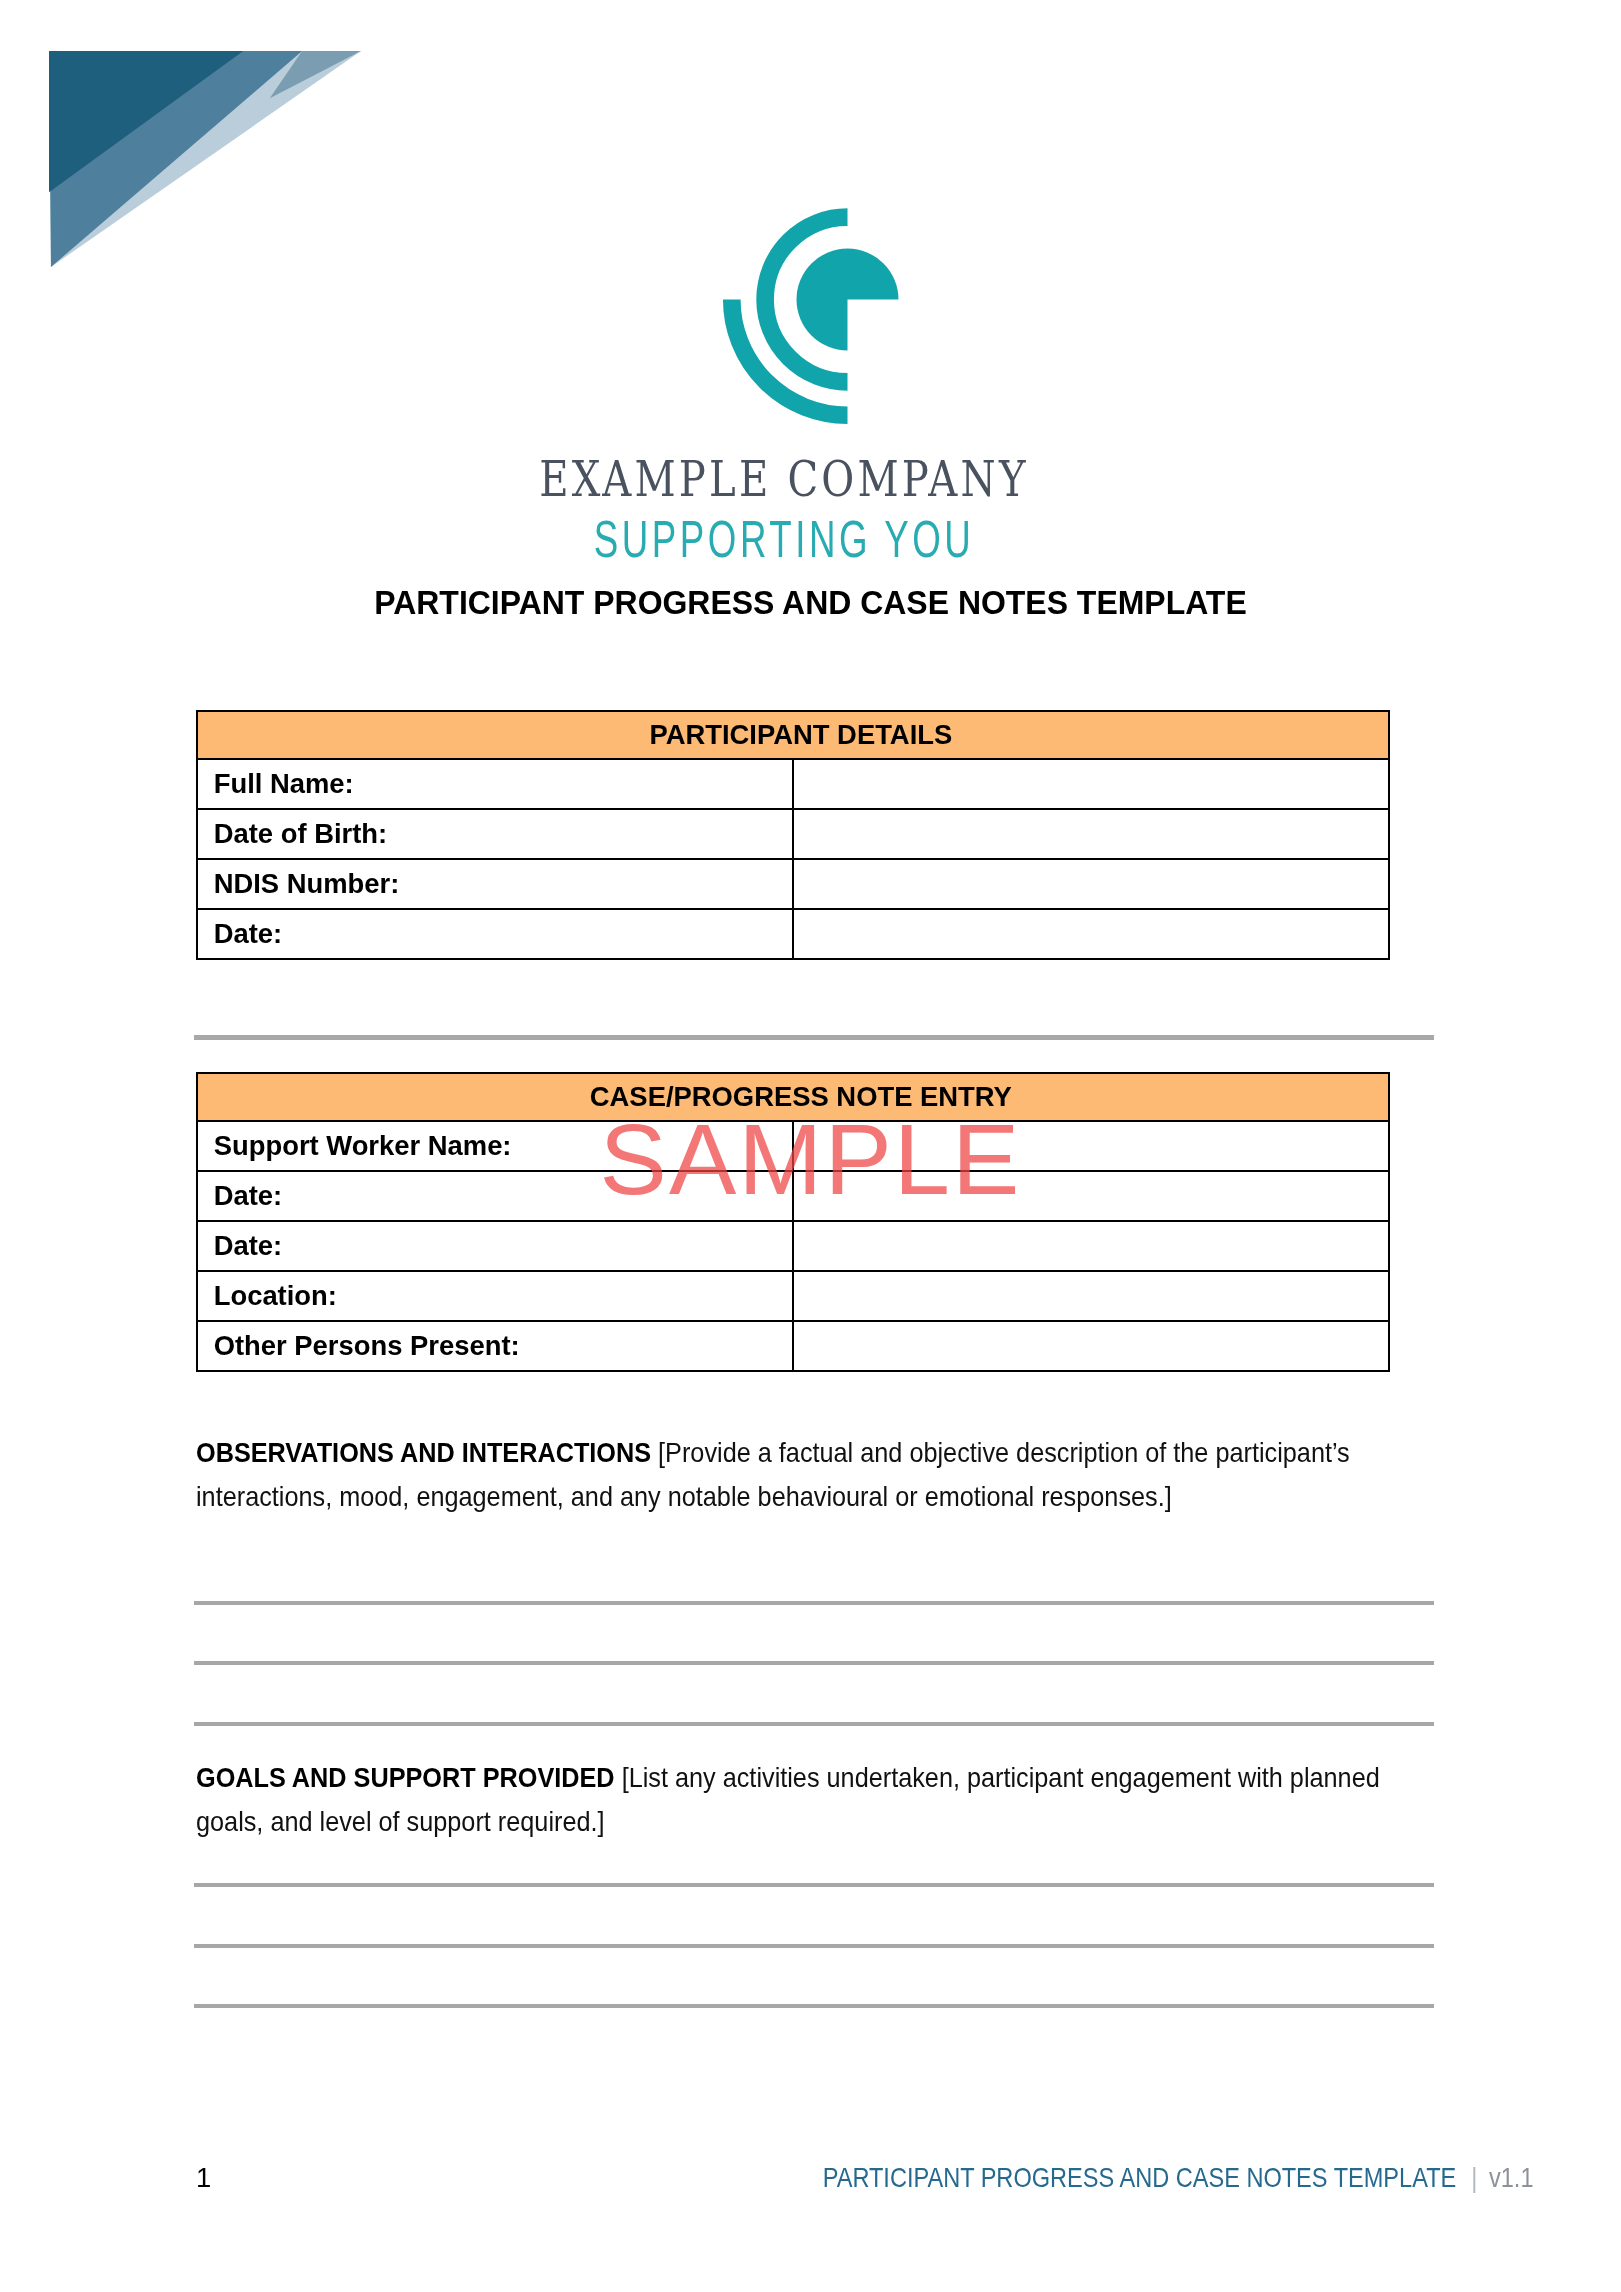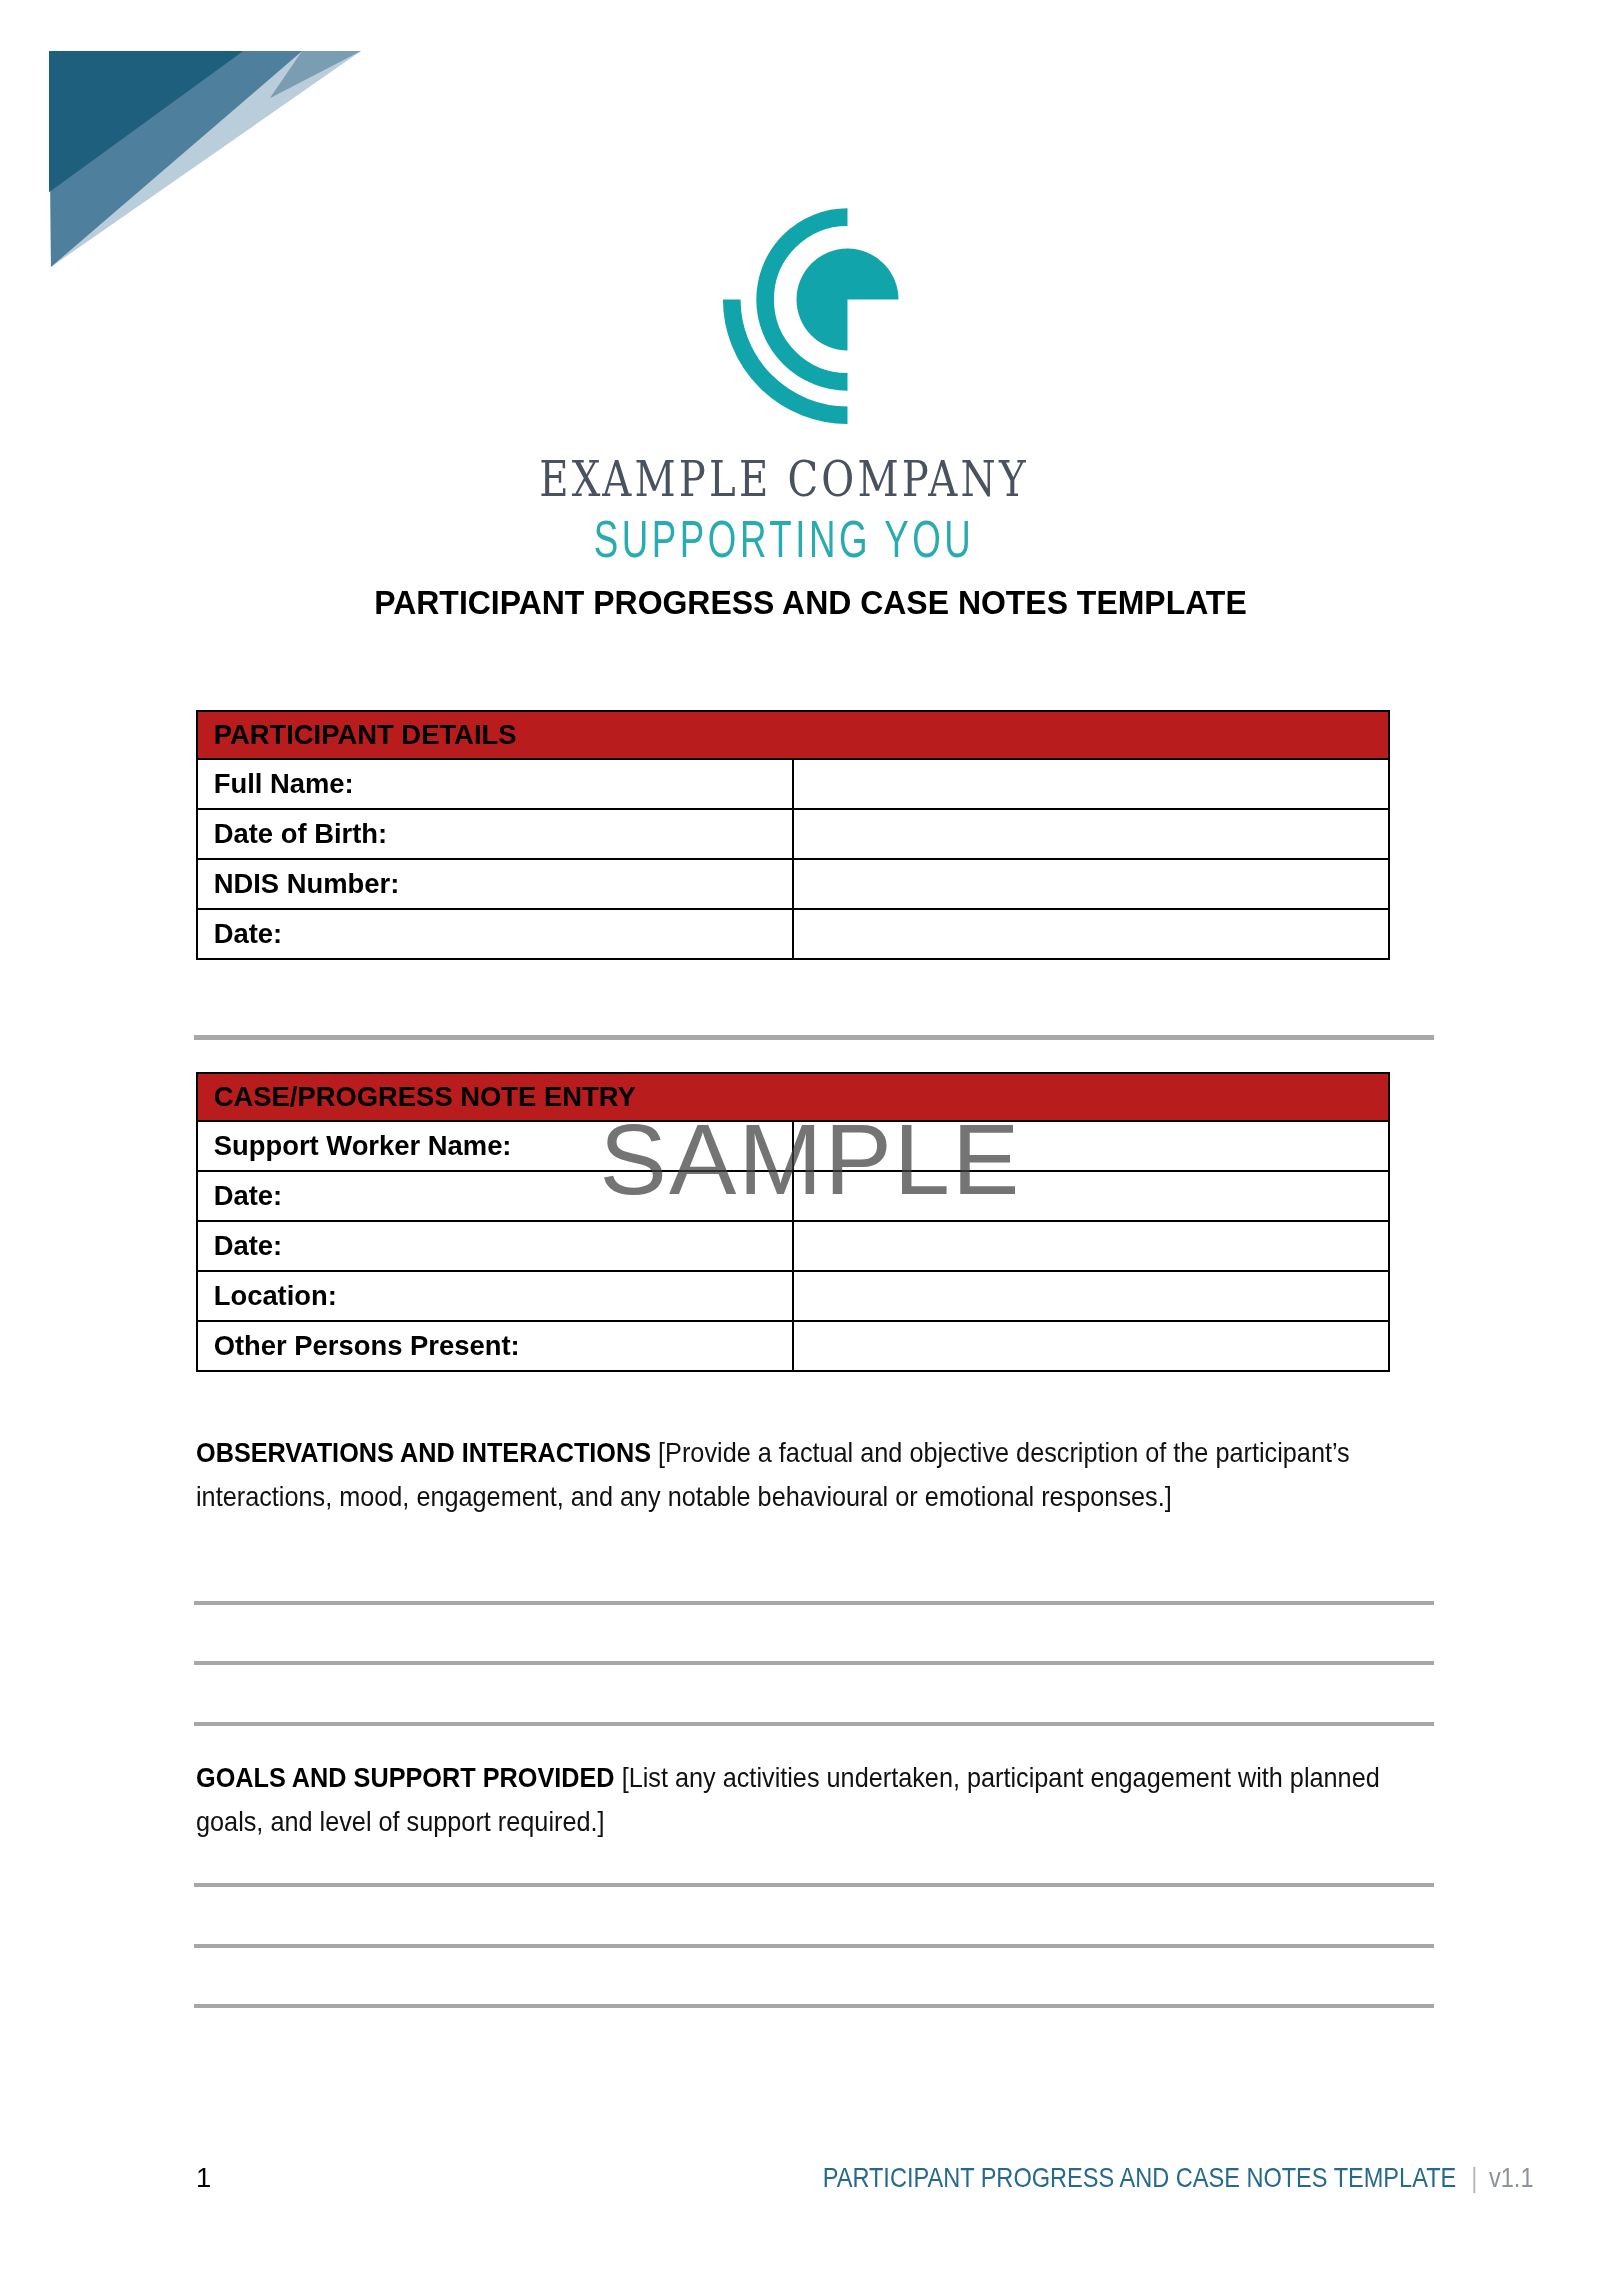--- a/index.html
+++ b/index.html
@@ -30,33 +30,33 @@
     font-size:34px; line-height:41px; font-weight:bold; color:#000;
     transform:scaleX(0.94); white-space:nowrap;
   }
 
   table.t {
     position:absolute; left:196px; width:1194px;
     border-collapse:collapse; table-layout:fixed;
   }
   table.t th, table.t td { border:2px solid #000; box-sizing:border-box; }
   table.t th {
-    background:#b91c1c; height:48px; font-size:27.4px; text-align:left;
+    background:#fdba74; height:48px; font-size:27.4px; text-align:center;
     padding:0 0 0 15.7px; font-weight:bold; color:#000;
   }
   table.t td { height:50px; font-size:27.4px; padding:0 0 0 15.7px; }
   table.t td.lbl { width:433px; font-weight:bold; color:#000;margin-left:32px; }
   table.t td.val { font-weight:normal; }
 
   .divider { left:194px; width:1240px; height:4.9px; background:#a8a8a8; }
   .wline   { left:194px; width:1240px; height:3.9px; background:#a7a7a7; }
 
   .watermark {
     left:0; top:1102px; width:1621px; text-align:center;
-    font-size:101px; letter-spacing:2px; color:#404040; opacity:0.72;
+    font-size:101px; letter-spacing:2px; color:#ef4444; opacity:0.72;
     z-index:5; white-space:nowrap;
   }
 
   .para {
     left:196px; width:1343px; font-size:27.4px; line-height:44px; color:#111;
     transform:scaleX(0.922); transform-origin:0 0;
   }
   .para .hd { font-weight:bold; color:#000; }
 
   .pagenum { left:196px; top:2162px; font-size:27.4px; color:#000; }

